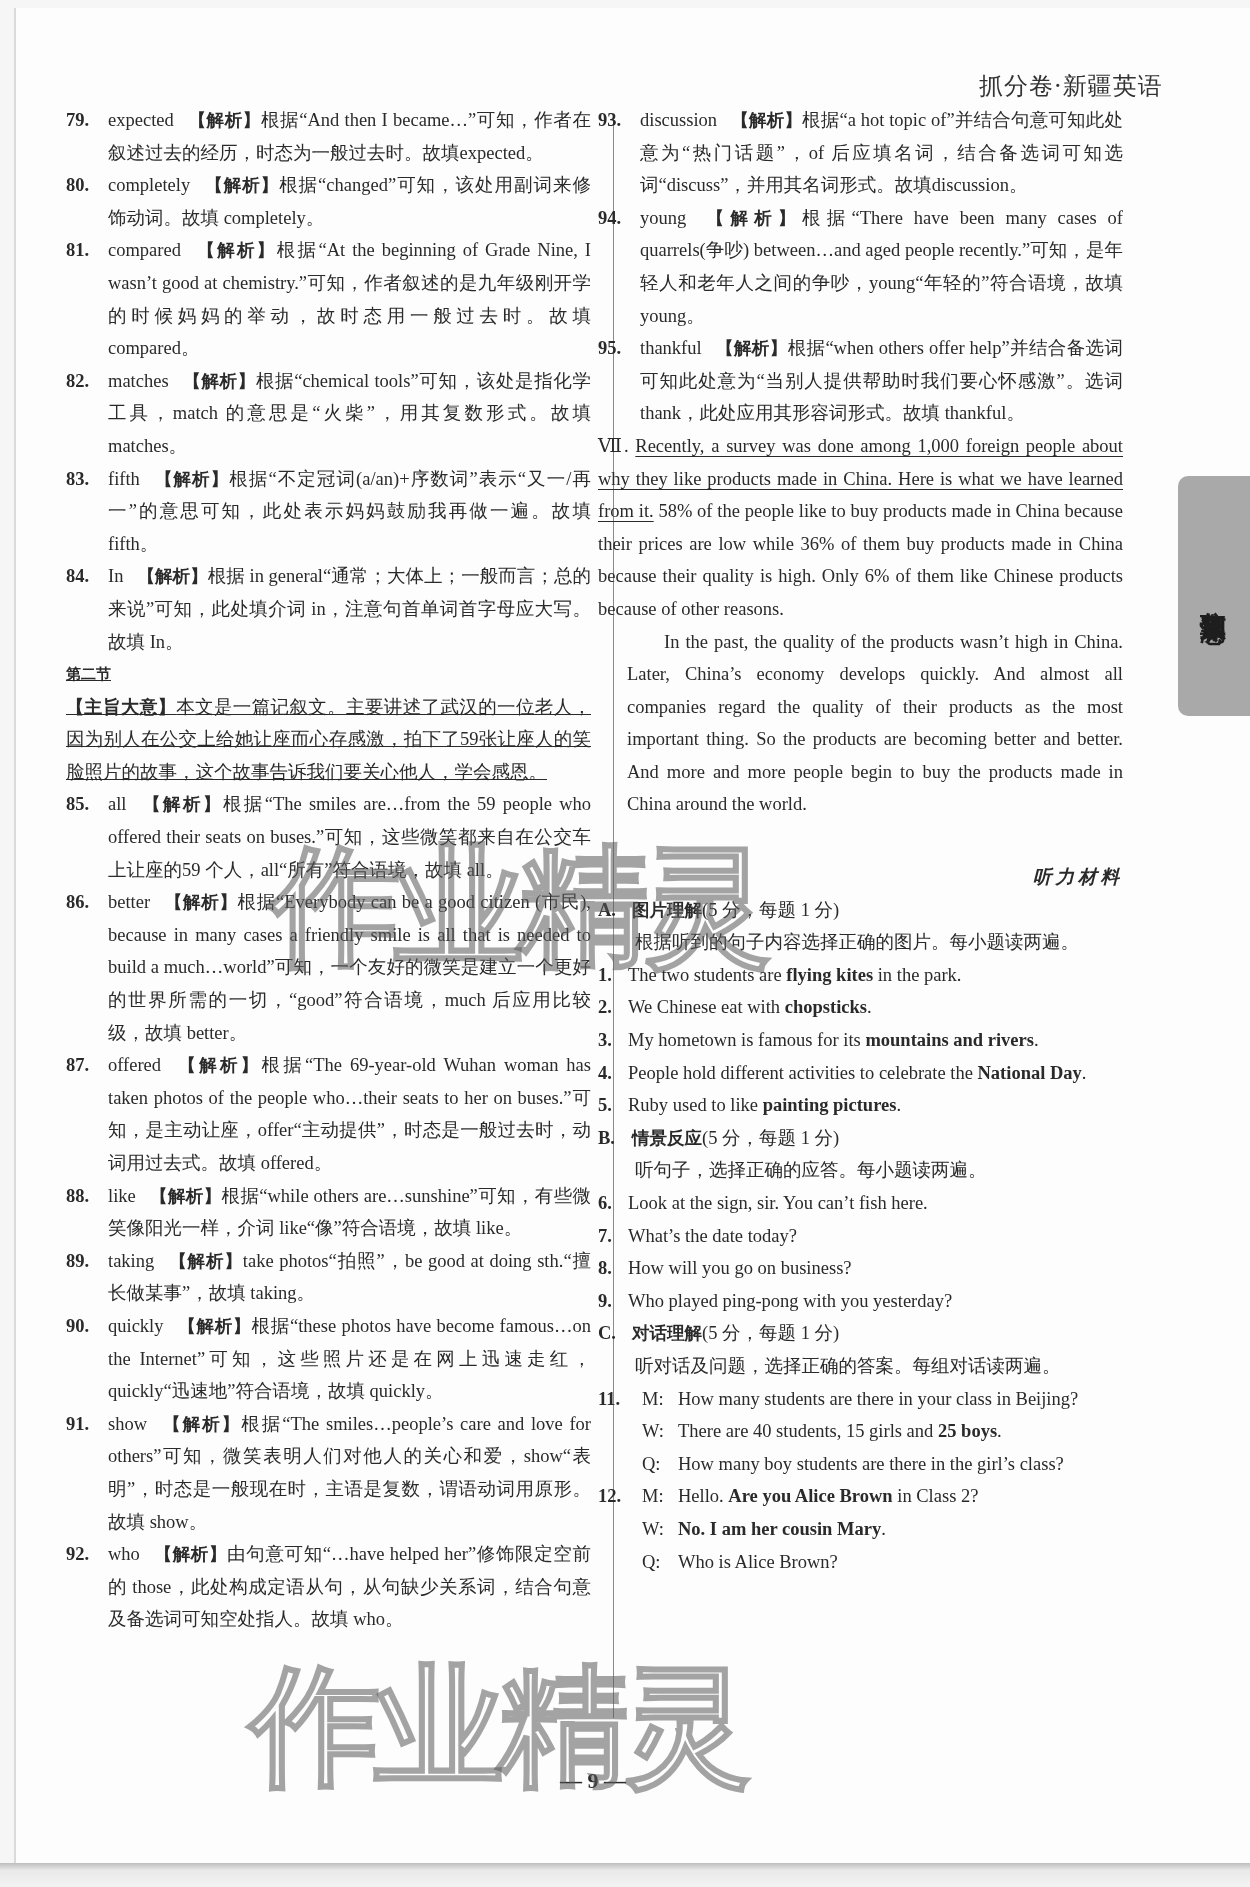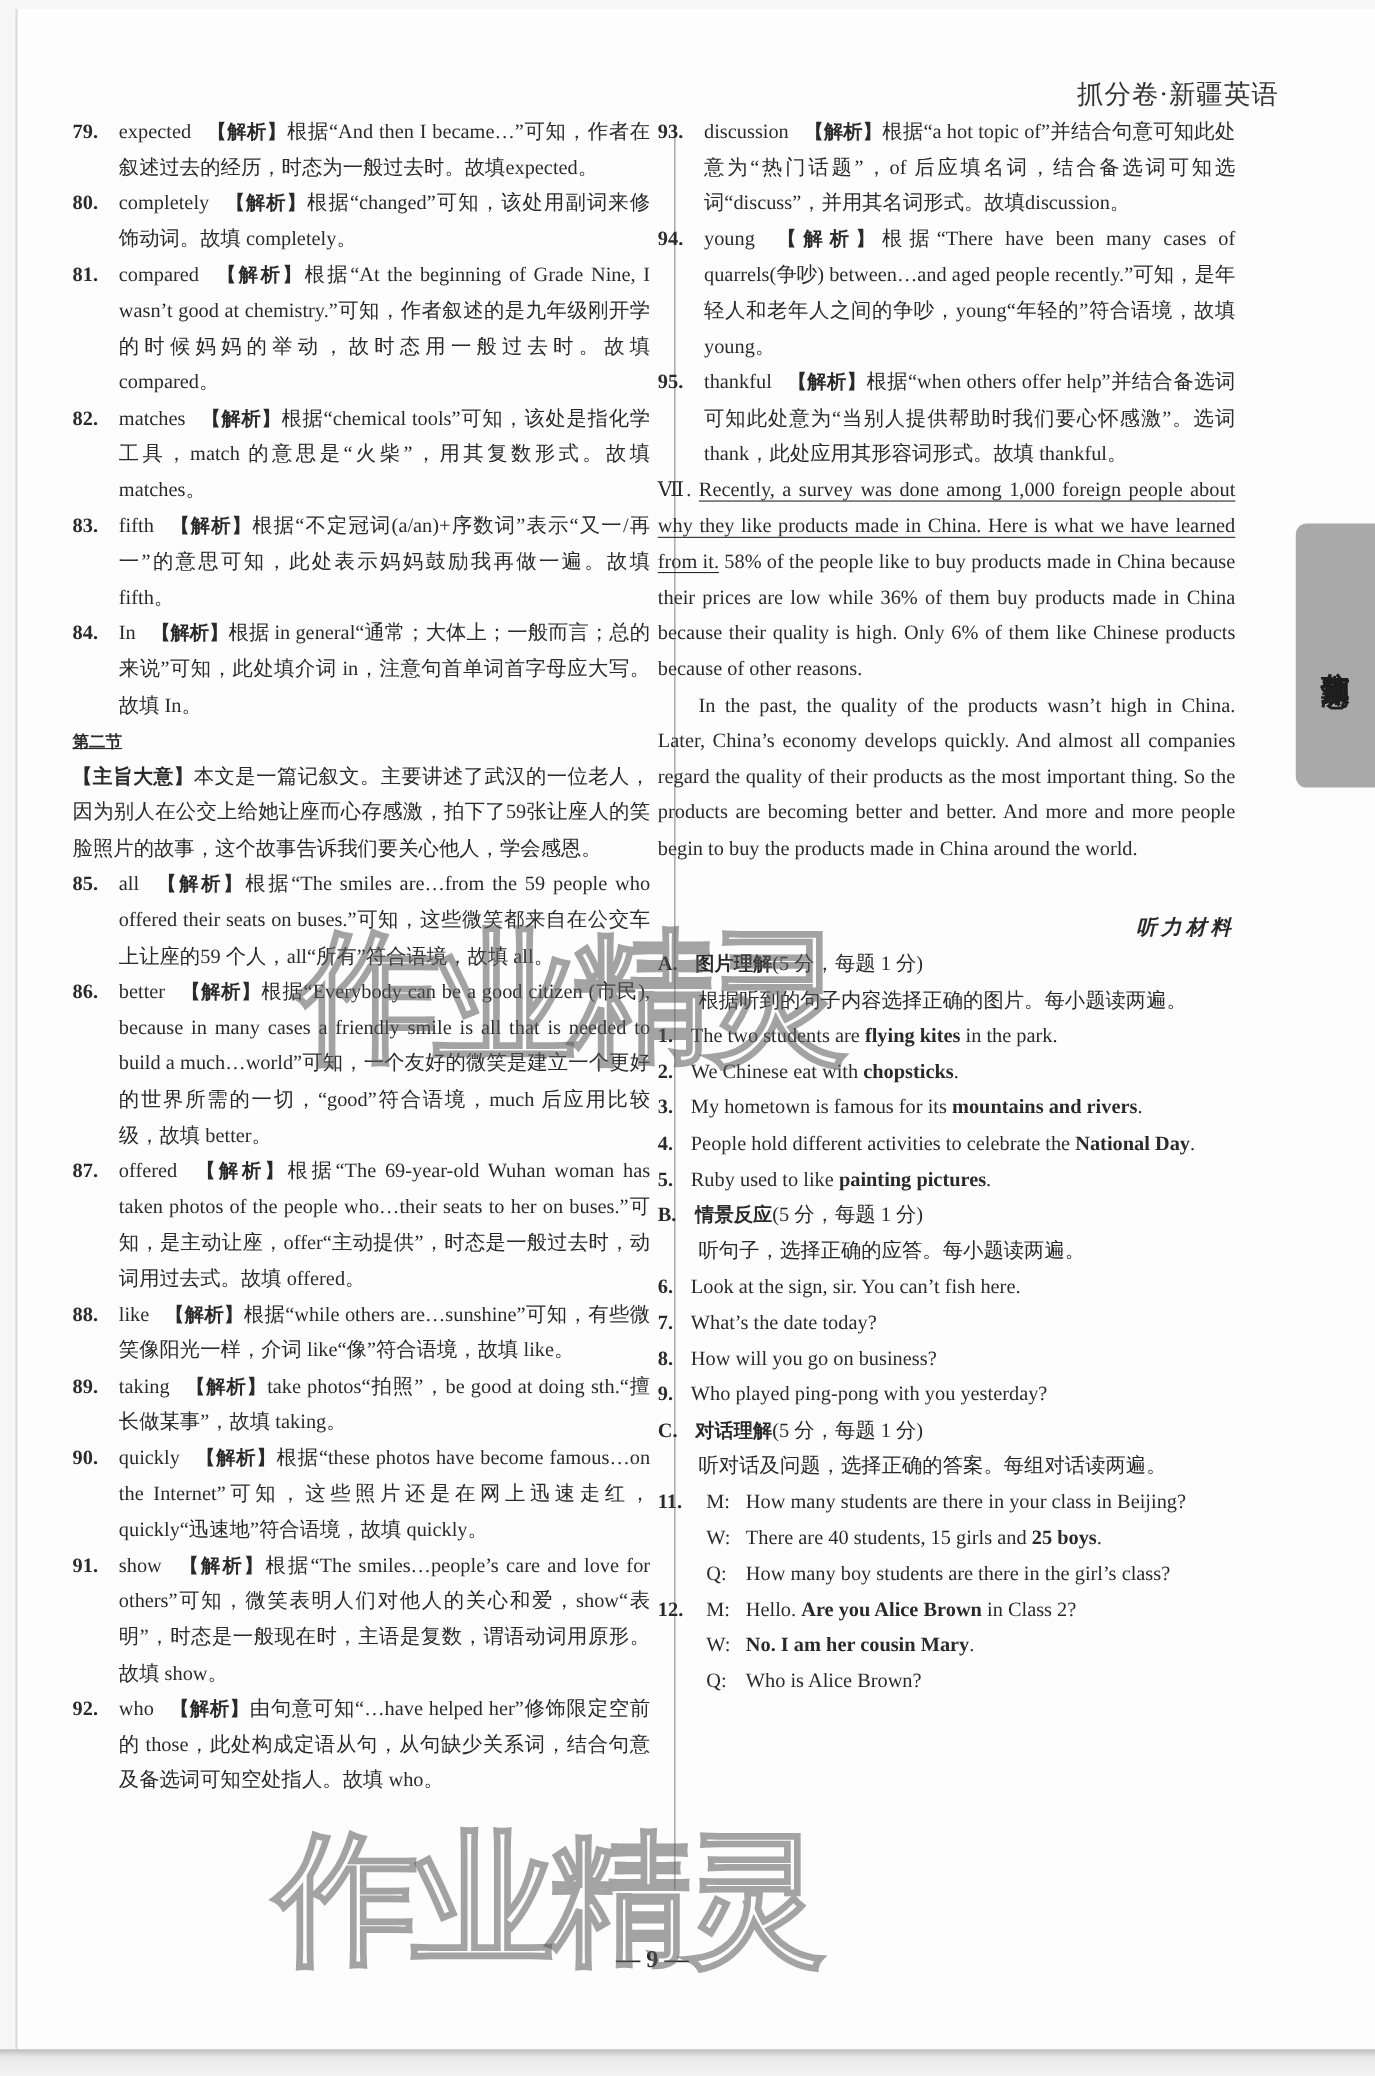--- a/index.html
+++ b/index.html
@@ -29,25 +29,25 @@
   .divider {
     position:absolute; left:613px; top:118px; width:1px; height:1600px; background:#8a8a8a;
   }
   .item { position:relative; padding-left:42px; text-align:justify; }
   .item .num {
     position:absolute; left:0; top:0; font-weight:bold; font-family:"Liberation Serif", serif;
   }
   .item .ans { margin-right:14px; }
   .tag { font-weight:bold; font-family:"DejaVu Sans", sans-serif; font-size:17.5px; }
   .sec-title { font-weight:bold; font-family:"DejaVu Sans", sans-serif; font-size:15px;text-decoration:underline; }
-  .summary { text-align:justify; }
+  .summary { text-align:justify;text-decoration:underline; }
   .summary .tag { font-size:18px; }
   .passage { text-align:justify; }
   .passage .uline { text-decoration:underline; text-underline-offset:4px; }
-  .passage .indent { text-indent:2em; }
+  .passage .indent { text-indent:2em;margin-left:29px; }
   .listen-title {
     text-align:right; font-weight:bold; letter-spacing:4px; font-style:italic;
     font-family:"DejaVu Serif", serif;
     margin-top:40px;
   }
   .part-head { position:relative; padding-left:34px; }
   .part-head .letter { position:absolute; left:0; top:0; font-weight:bold; }
   .part-head .pname { font-weight:bold; font-family:"DejaVu Sans", sans-serif; font-size:17.5px; }
   .instr { text-indent:2em; text-align:justify; }
   .li { position:relative; padding-left:30px; }

